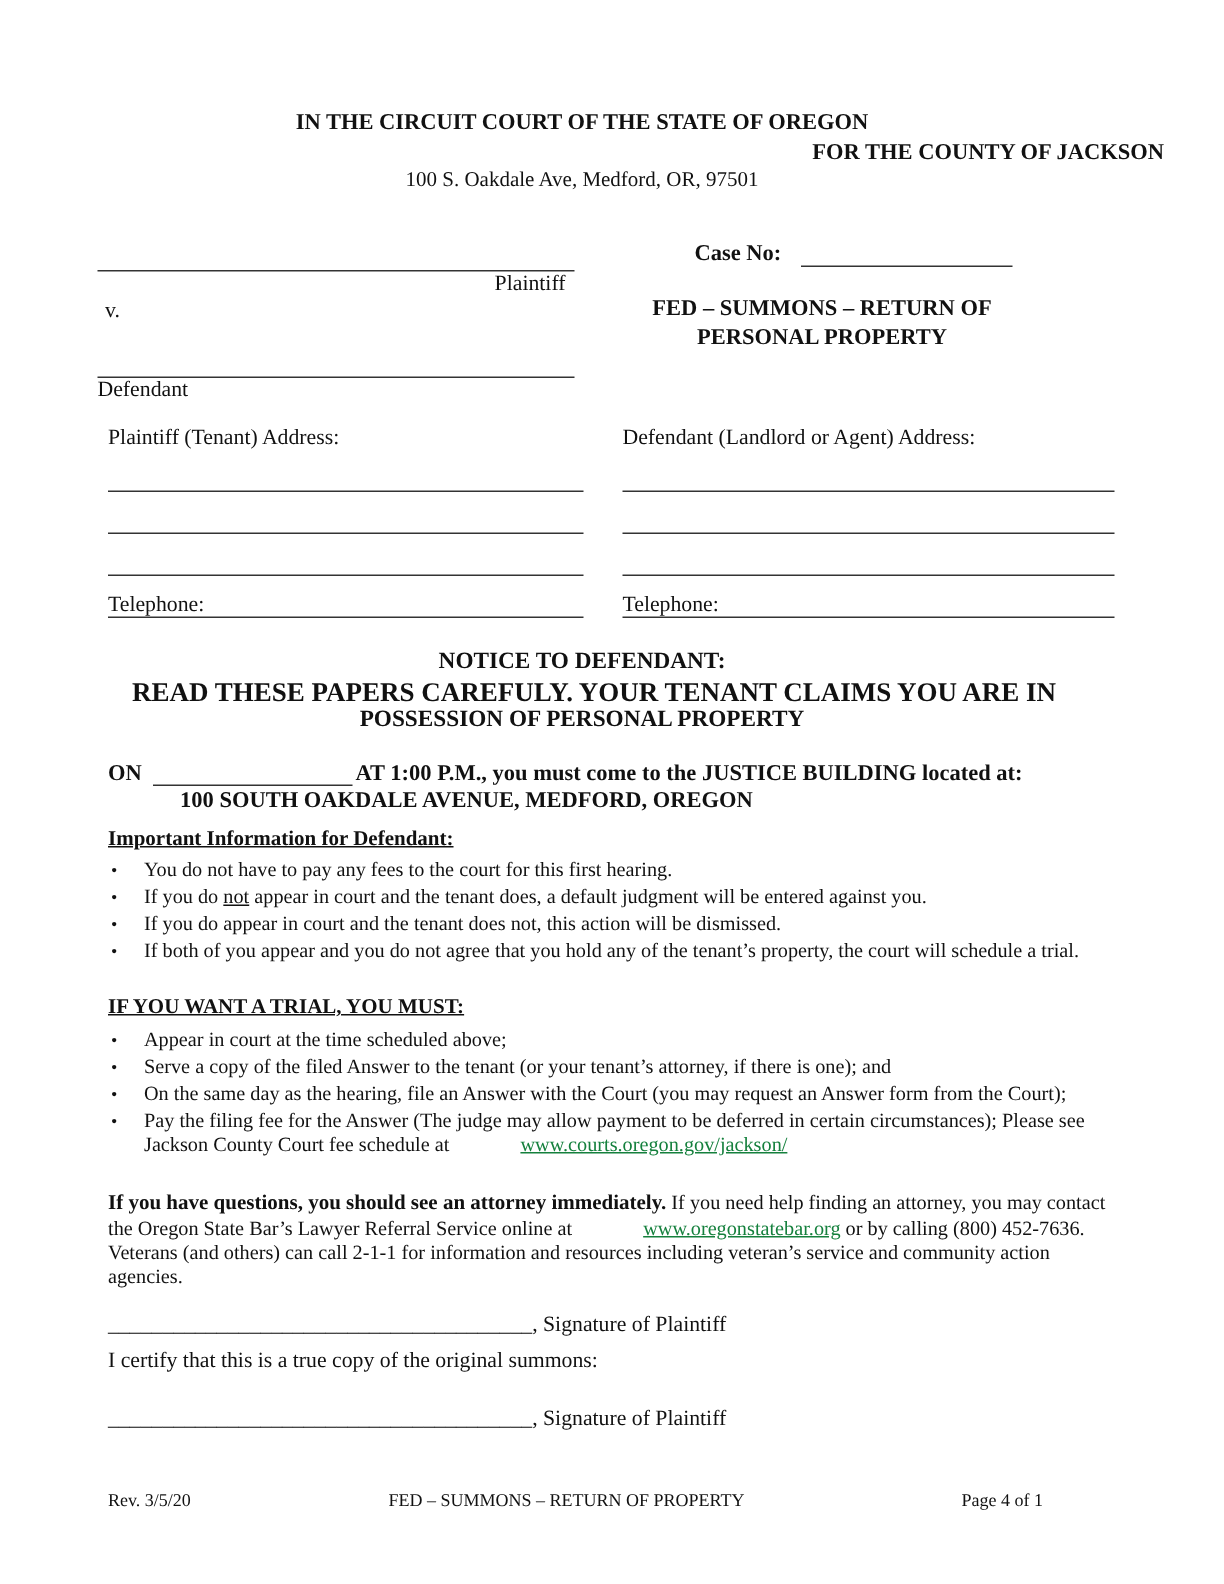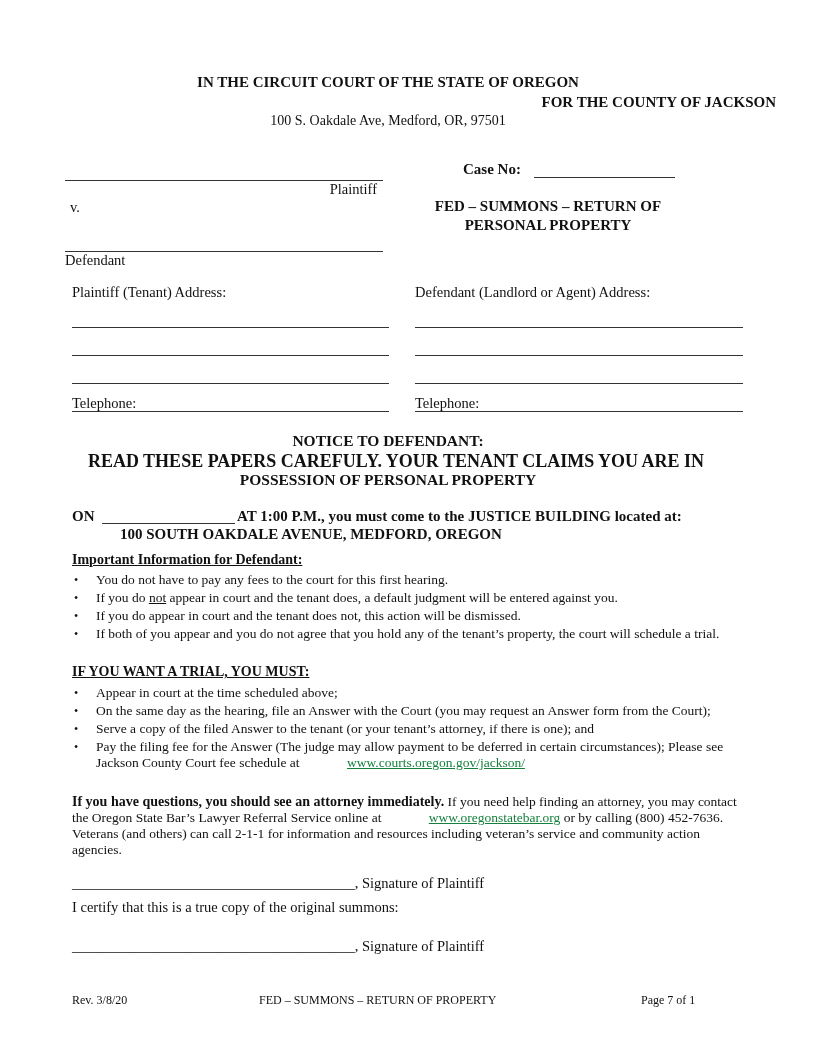--- a/index.html
+++ b/index.html
@@ -69,26 +69,26 @@
 <ul class="abs bul body" style="left:72px; top:572px; width:680px;">
   <li>You do not have to pay any fees to the court for this first hearing.</li>
   <li><span>If you do </span><span class="u">not</span><span> appear in court and the tenant does, a default judgment will be entered against you.</span></li>
   <li>If you do appear in court and the tenant does not, this action will be dismissed.</li>
   <li>If both of you appear and you do not agree that you hold any of the tenant’s property, the court will schedule a trial.</li>
 </ul>
 
 <div class="abs h2" style="left:72px; top:664px;">IF YOU WANT A TRIAL, YOU MUST:</div>
 <ul class="abs bul body" style="left:72px; top:685px; width:680px;">
   <li>Appear in court at the time scheduled above;</li>
+  <li>Serve a copy of the filed Answer to the tenant (or your tenant’s attorney, if there is one); and</li>
   <li>On the same day as the hearing, file an Answer with the Court (you may request an Answer form from the Court);</li>
-  <li>Serve a copy of the filed Answer to the tenant (or your tenant’s attorney, if there is one); and</li>
   <li><span>Pay the filing fee for the Answer (The judge may allow payment to be deferred in certain circumstances); Please see Jackson County Court fee schedule at </span><a class="lnk" href="#">www.courts.oregon.gov/jackson/</a></li>
 </ul>
 
 <div class="abs body" style="left:72px; top:794px; width:676px;"><b style="font-size:14px;">If you have questions, you should see an attorney immediately.</b><span> If you need help finding an attorney, you may contact the Oregon State Bar’s Lawyer Referral Service online at </span><a class="lnk" href="#">www.oregonstatebar.org</a><span> or by calling (800) 452-7636. Veterans (and others) can call 2-1-1 for information and resources including veteran’s service and community action agencies.</span></div>
 
 <div class="abs lbl" style="left:72px; top:875px;"><span>_______________________________________</span><span>, Signature of Plaintiff</span></div>
 <div class="abs lbl" style="left:72px; top:899px;">I certify that this is a true copy of the original summons:</div>
 <div class="abs lbl" style="left:72px; top:938px;"><span>_______________________________________</span><span>, Signature of Plaintiff</span></div>
 
-<div class="abs foot" style="left:72px; top:993px;">Rev. 3/8/20</div>
+<div class="abs foot" style="left:72px; top:993px;">Rev. 3/5/20</div>
 <div class="abs foot" style="left:259px; top:993px;">FED – SUMMONS – RETURN OF PROPERTY</div>
-<div class="abs foot" style="left:641px; top:993px;">Page 7 of 1</div>
+<div class="abs foot" style="left:641px; top:993px;">Page 4 of 1</div>
 
 </body></html>

